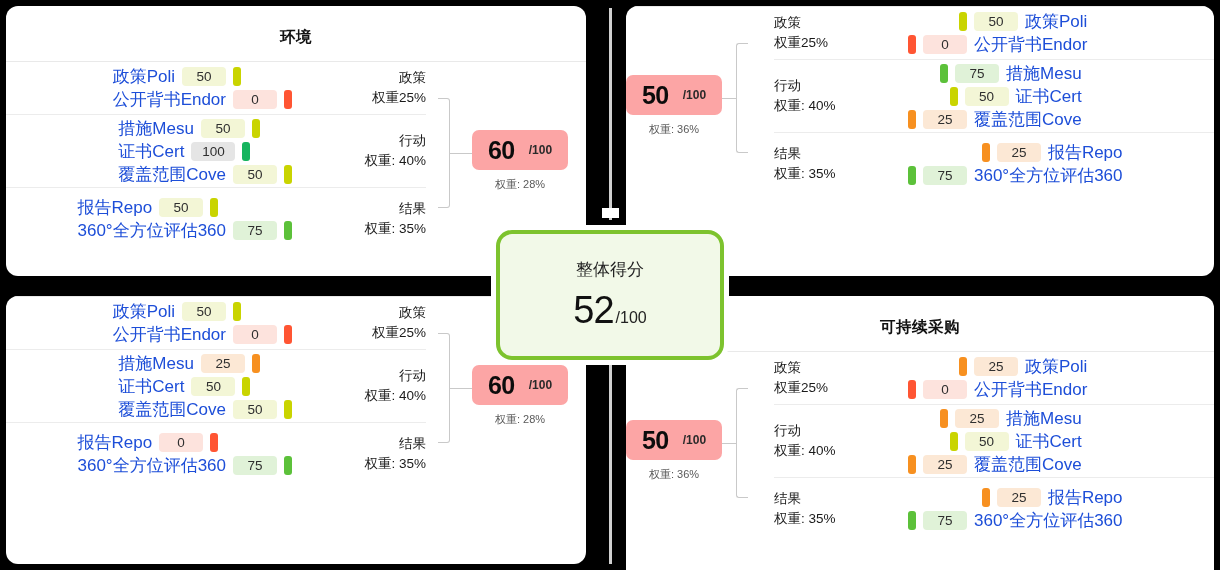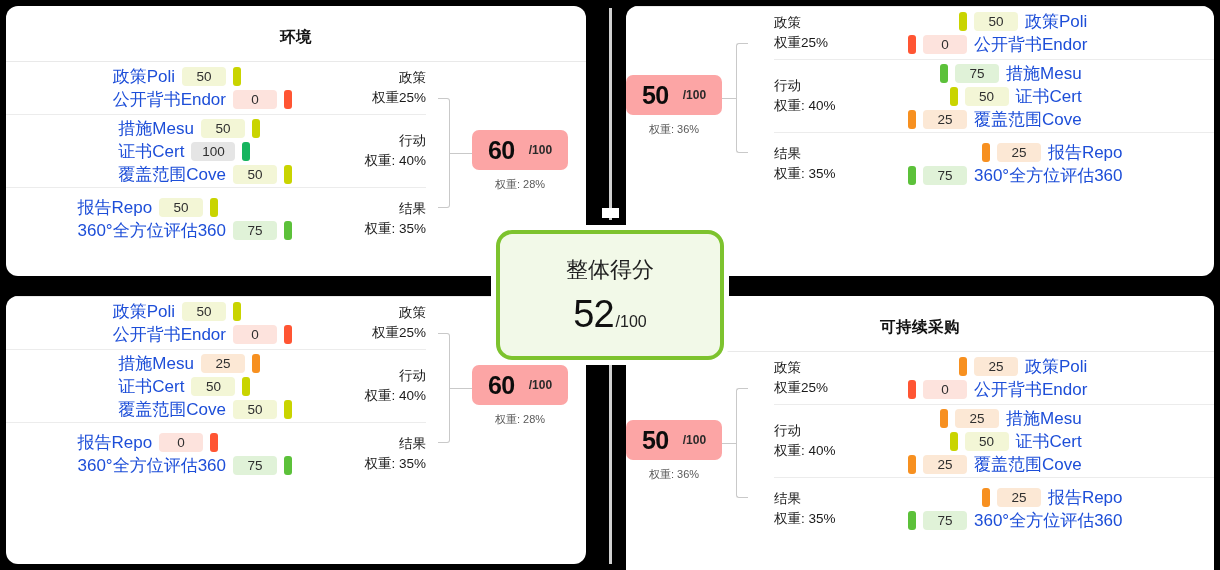--- a/index.html
+++ b/index.html
@@ -124,21 +124,21 @@
     left: 496px; top: 230px;
     width: 228px; height: 130px;
     background: #f2f9e8;
     border: 4px solid #7dc32e;
     border-radius: 16px;
     z-index: 6;
     display: flex; flex-direction: column;
     align-items: center; justify-content: center;
     box-shadow: 0 0 0 5px #ffffff;
   }
-  .overall-label { font-size: 22px; color: #1f1f1f; margin-bottom: 8px; }
+  .overall-label { font-size: 17px; color: #1f1f1f; margin-bottom: 8px; }
   .overall-score { display: flex; align-items: baseline; }
   .overall-num { font-size: 38px; color: #111111; letter-spacing: -1px; }
   .overall-den { font-size: 16px; color: #222222; margin-left: 2px; }
 </style>
 </head>
 <body>
 
 <div id="root">
 
   <div class="hub-line hub-v-top"></div>

